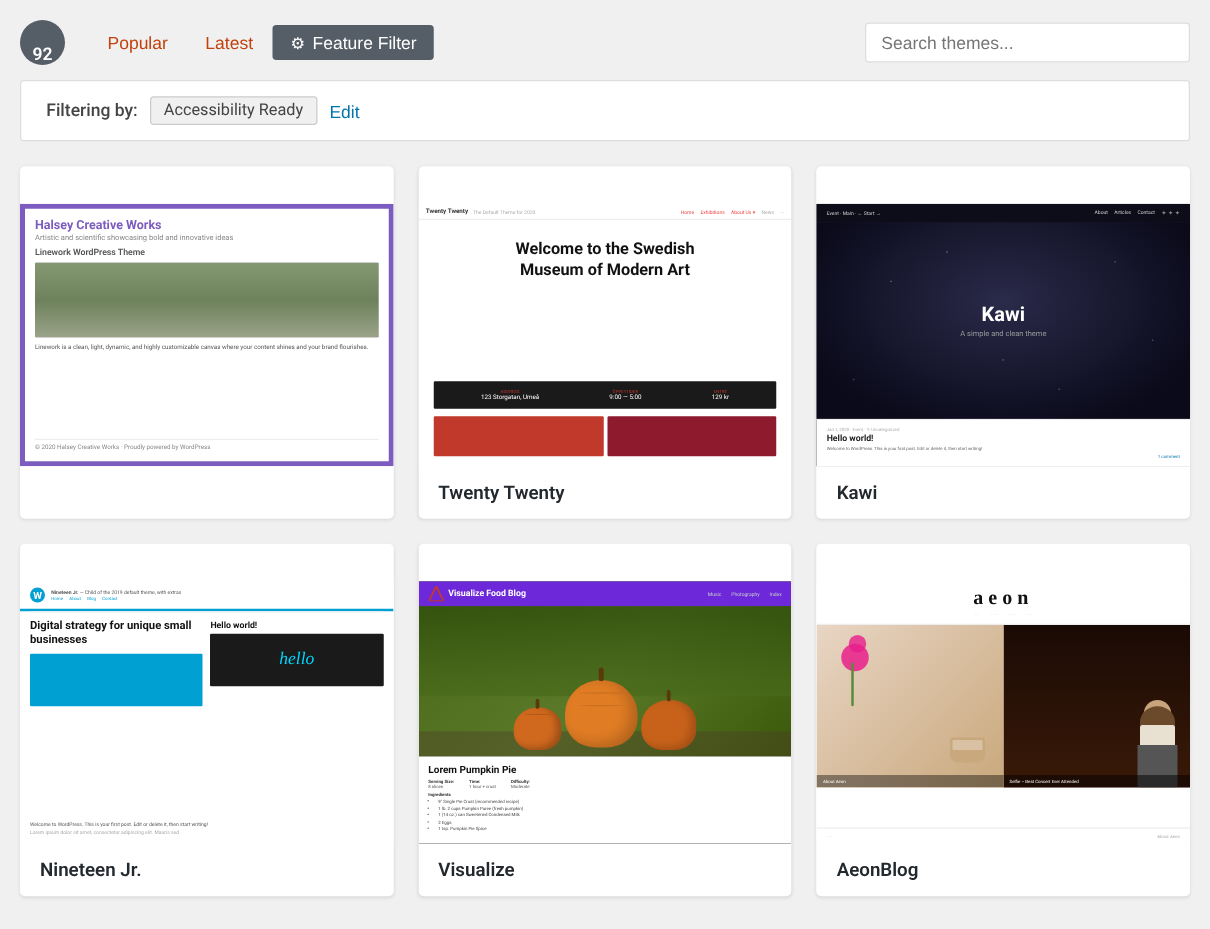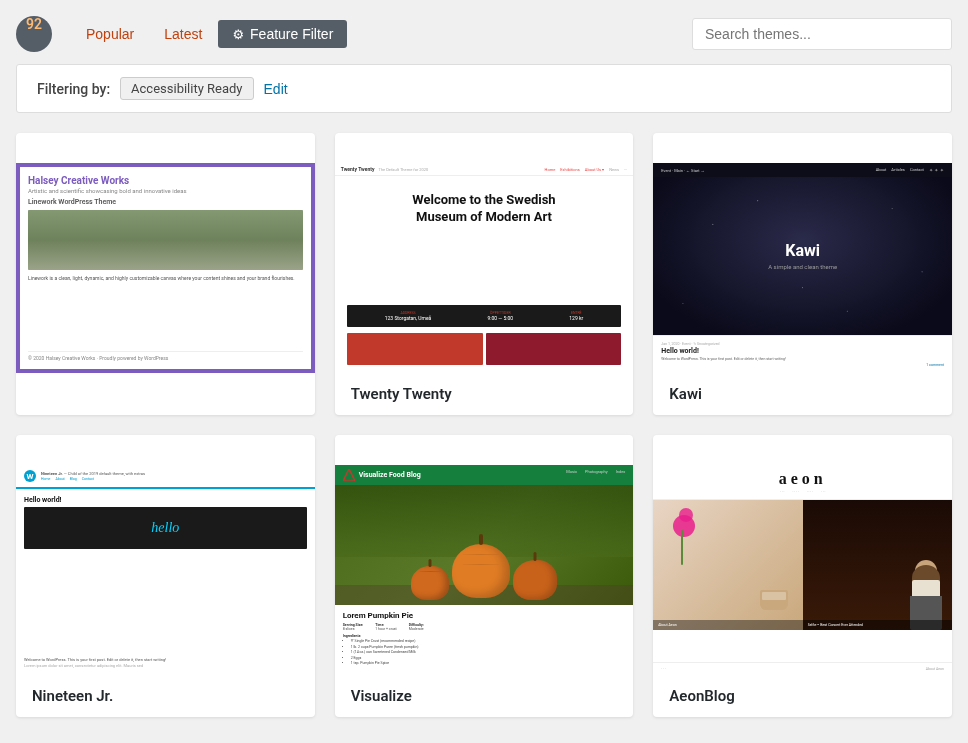--- a/index.html
+++ b/index.html
@@ -17,26 +17,26 @@
     
     .header {
       display: flex;
       align-items: center;
       gap: 20px;
       padding: 16px 0 12px;
       background: #f0f0f1;
     }
     .count-badge {
       background: #555d66;
-      color: #fdba74;
+      color: #ffffff;
       border-radius: 50%;
       width: 36px;
       height: 36px;
       display: flex;
-      align-items: flex-start;
+      align-items: flex-end;
       justify-content: center;
       font-size: 14px;
       font-weight: 600;
       flex-shrink: 0;
     }
     .nav-tabs {
       display: flex;
       gap: 2px;
       align-items: center;
     }
@@ -288,39 +288,43 @@
                 <span style="color:#00a0d2; font-size:3.5px;">Blog</span>
                 <span style="color:#00a0d2; font-size:3.5px;">Contact</span>
               </div>
             </div>
           </div>
 
           <div style="border-bottom:1px solid #eee; margin:0 8px;"></div>
 
           <div style="display:flex; padding:6px 8px; gap:6px; flex:1;">
             <div style="flex:1;">
+              <div style="font-size:9px; font-weight:bold; color:#111; line-height:1.2; margin-bottom:5px;">Digital strategy for unique small businesses</div>
+              <div style="background:#00a0d2; height:42px; border-radius:1px;"></div>
+            </div>
+            <div style="flex:1;">
               <div style="font-size:7px; font-weight:bold; color:#111; margin-bottom:3px;">Hello world!</div>
               <div style="background:#1a1a1a; height:42px; border-radius:1px; display:flex; align-items:center; justify-content:center; color:#00d4ff; font-size:14px; font-style:italic; font-family:cursive;">hello</div>
             </div>
           </div>
 
           <div style="padding:0 8px 6px; color:#555; font-size:4px; line-height:1.5;">
             Welcome to WordPress. This is your first post. Edit or delete it, then start writing!<br>
             <span style="color:#aaa;">Lorem ipsum dolor sit amet, consectetur adipiscing elit. Mauris sed</span>
           </div>
         </div>
       </div>
       <div class="theme-name">Nineteen Jr.</div>
     </div>
 
     <div class="theme-card">
       <div class="theme-preview">
         <div style="height:100%; background:#1a1a1a; overflow:hidden; display:flex; flex-direction:column;">
 
-          <div style="background:#15803d; padding:4px 8px; display:flex; align-items:flex-start;gap:28px;">
+          <div style="background:#6d28d9; padding:4px 8px; display:flex; align-items:center;gap:28px;">
             <div style="display:flex; align-items:center; gap:4px;">
 
               <svg width="12" height="12" viewBox="0 0 12 12">
                 <polygon points="0,12 6,0 12,12" fill="none" stroke="#c0392b" stroke-width="1.5"></polygon>
               </svg>
               <span style="color:#fff; font-size:7px; font-weight:bold;">Visualize Food Blog</span>
             </div>
             <div style="margin-left:auto; display:flex; gap:8px;">
               <span style="color:#ccc; font-size:4px;">Music</span>
               <span style="color:#ccc; font-size:4px;">Photography</span>

